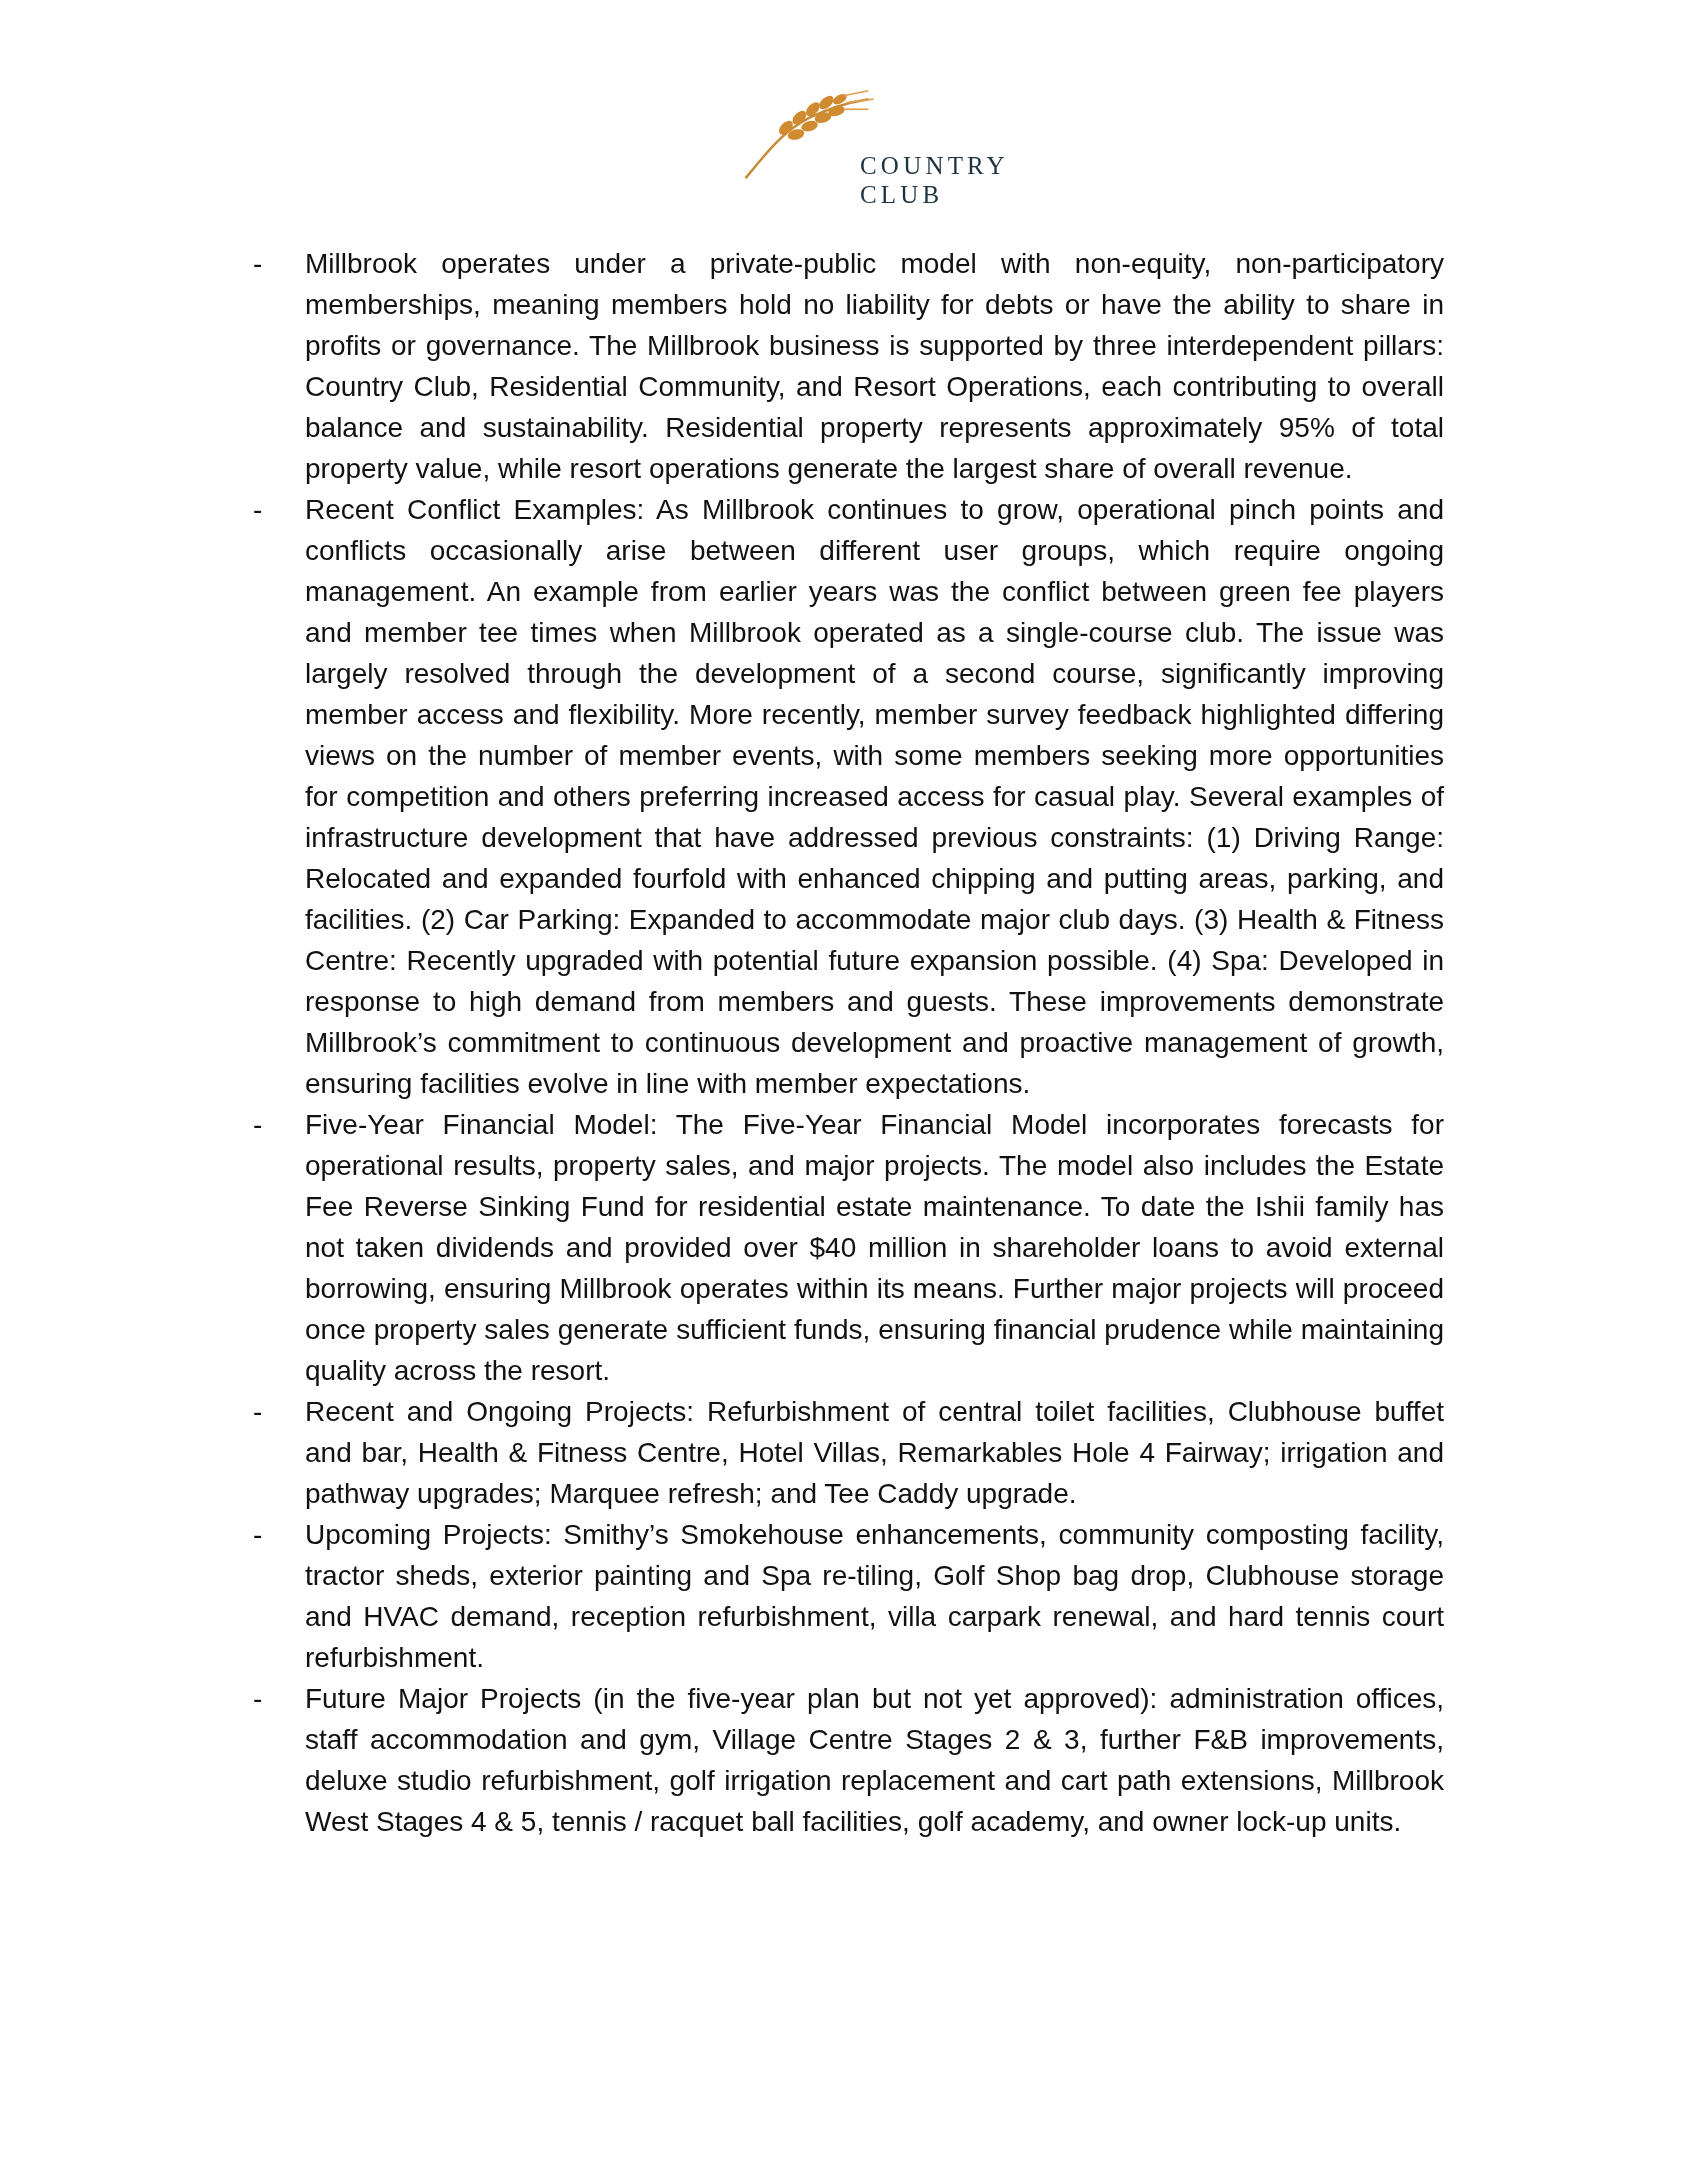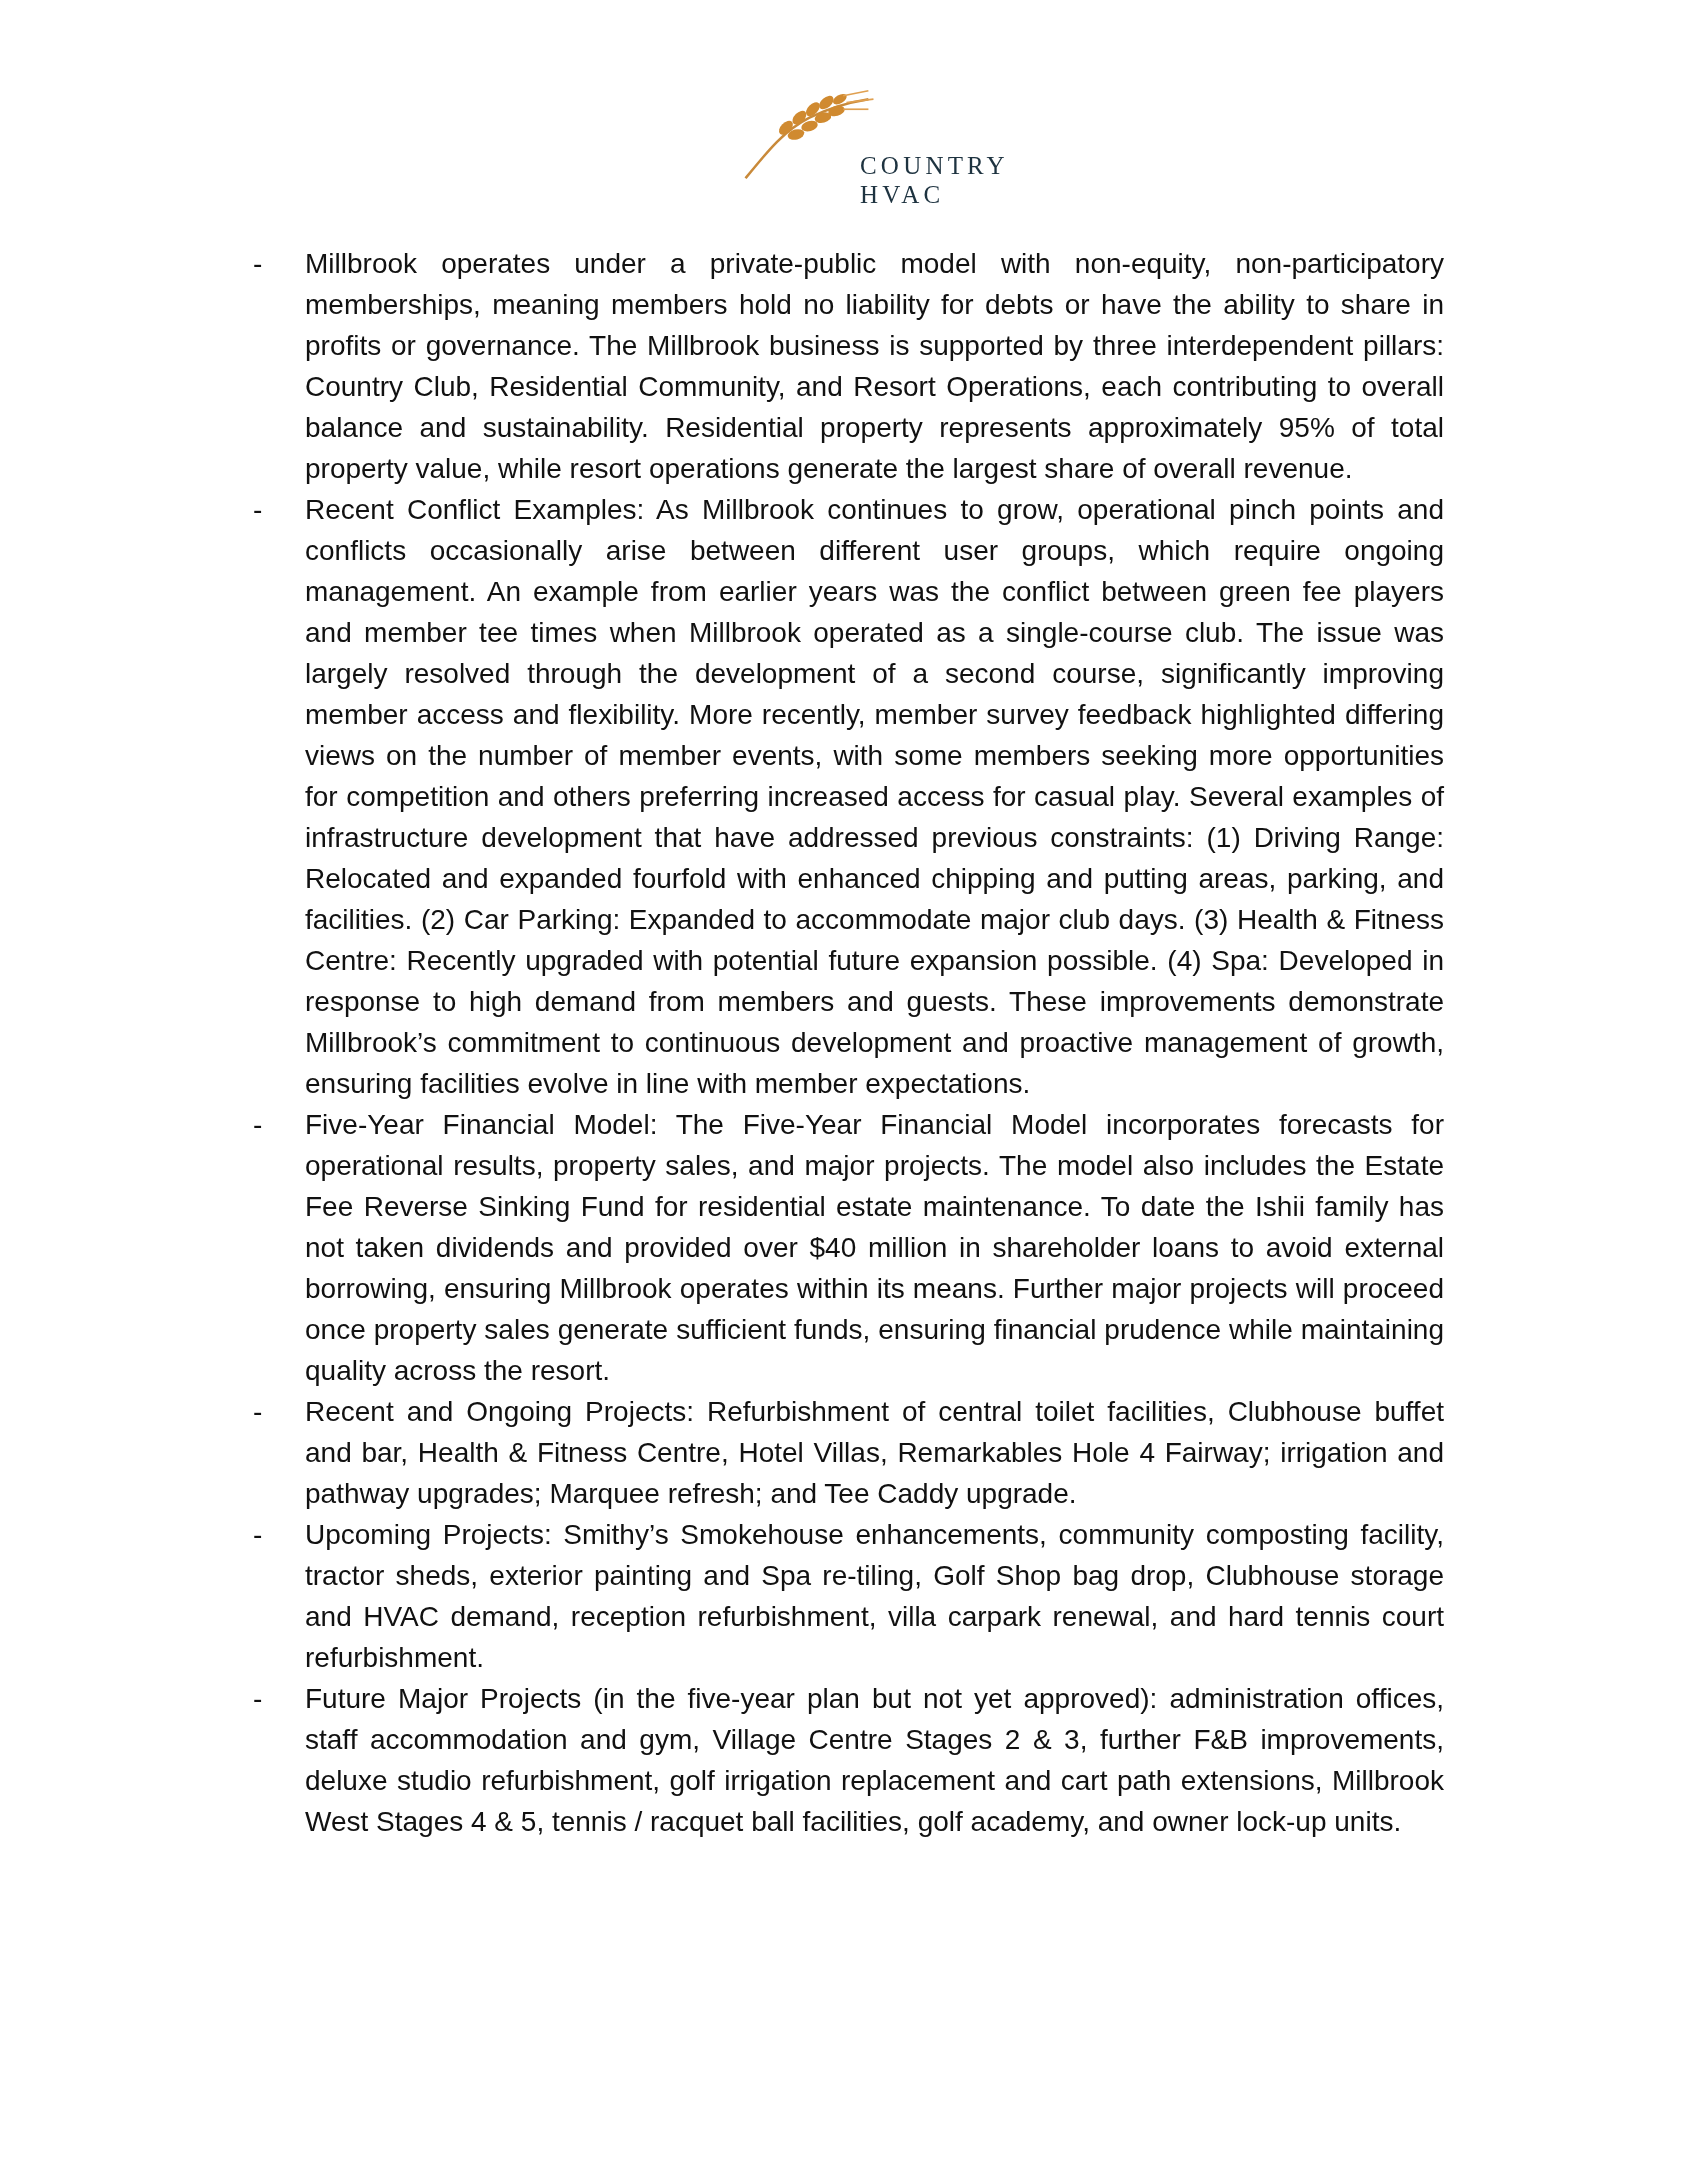--- a/index.html
+++ b/index.html
@@ -29,21 +29,21 @@
       <ellipse cx="116" cy="18" rx="9" ry="5" transform="rotate(-30 116 18)"></ellipse>
     </g>
     <g stroke="#e0a050" stroke-width="2">
       <line x1="120" y1="14" x2="150" y2="8"></line>
       <line x1="124" y1="22" x2="156" y2="18"></line>
       <line x1="120" y1="30" x2="150" y2="30"></line>
     </g>
   </svg>
   <div class="logo-text">
     <div>COUNTRY</div>
-    <div>HVAC</div>
+    <div>CLUB</div>
   </div>
 </div>
 
 <div class="content">
   <div class="item">
     <span class="dash">-</span>
     <span>Millbrook operates under a private-public model with non-equity, non-participatory memberships, meaning members hold no liability for debts or have the ability to share in profits or governance. The Millbrook business is supported by three interdependent pillars: Country Club, Residential Community, and Resort Operations, each contributing to overall balance and sustainability. Residential property represents approximately 95% of total property value, while resort operations generate the largest share of overall revenue.</span>
   </div>
   <div class="item">
     <span class="dash">-</span>

